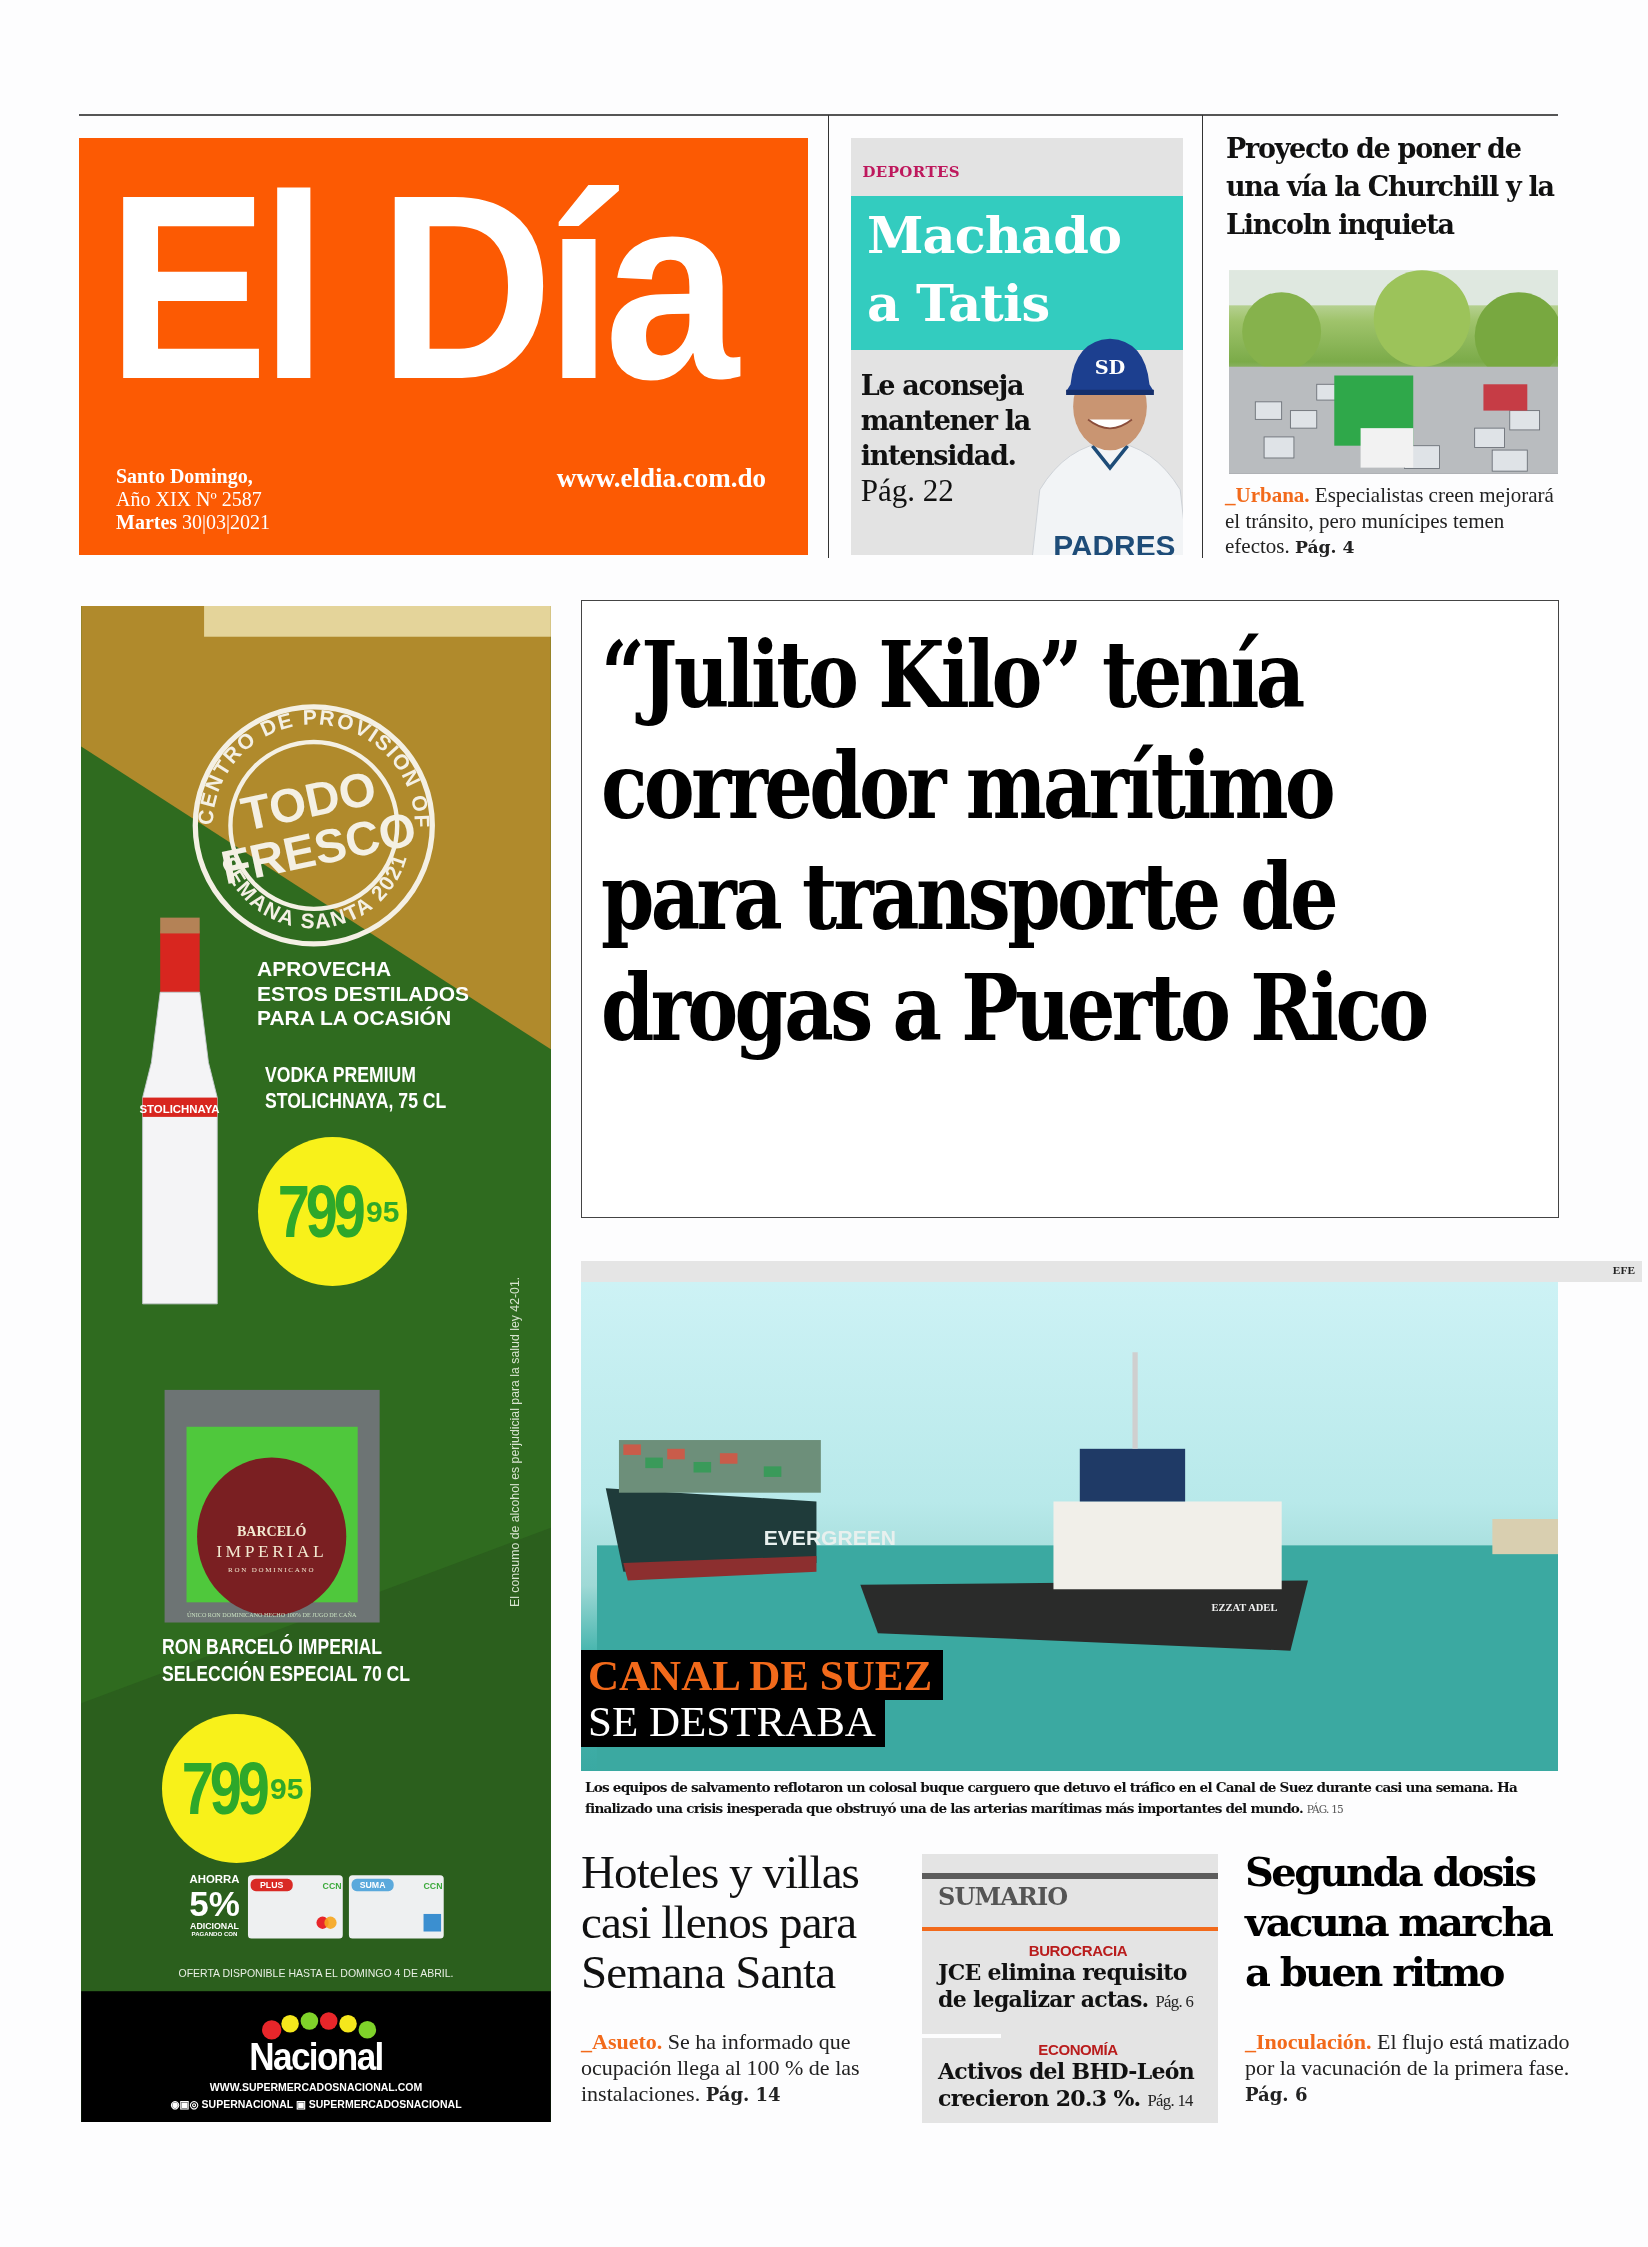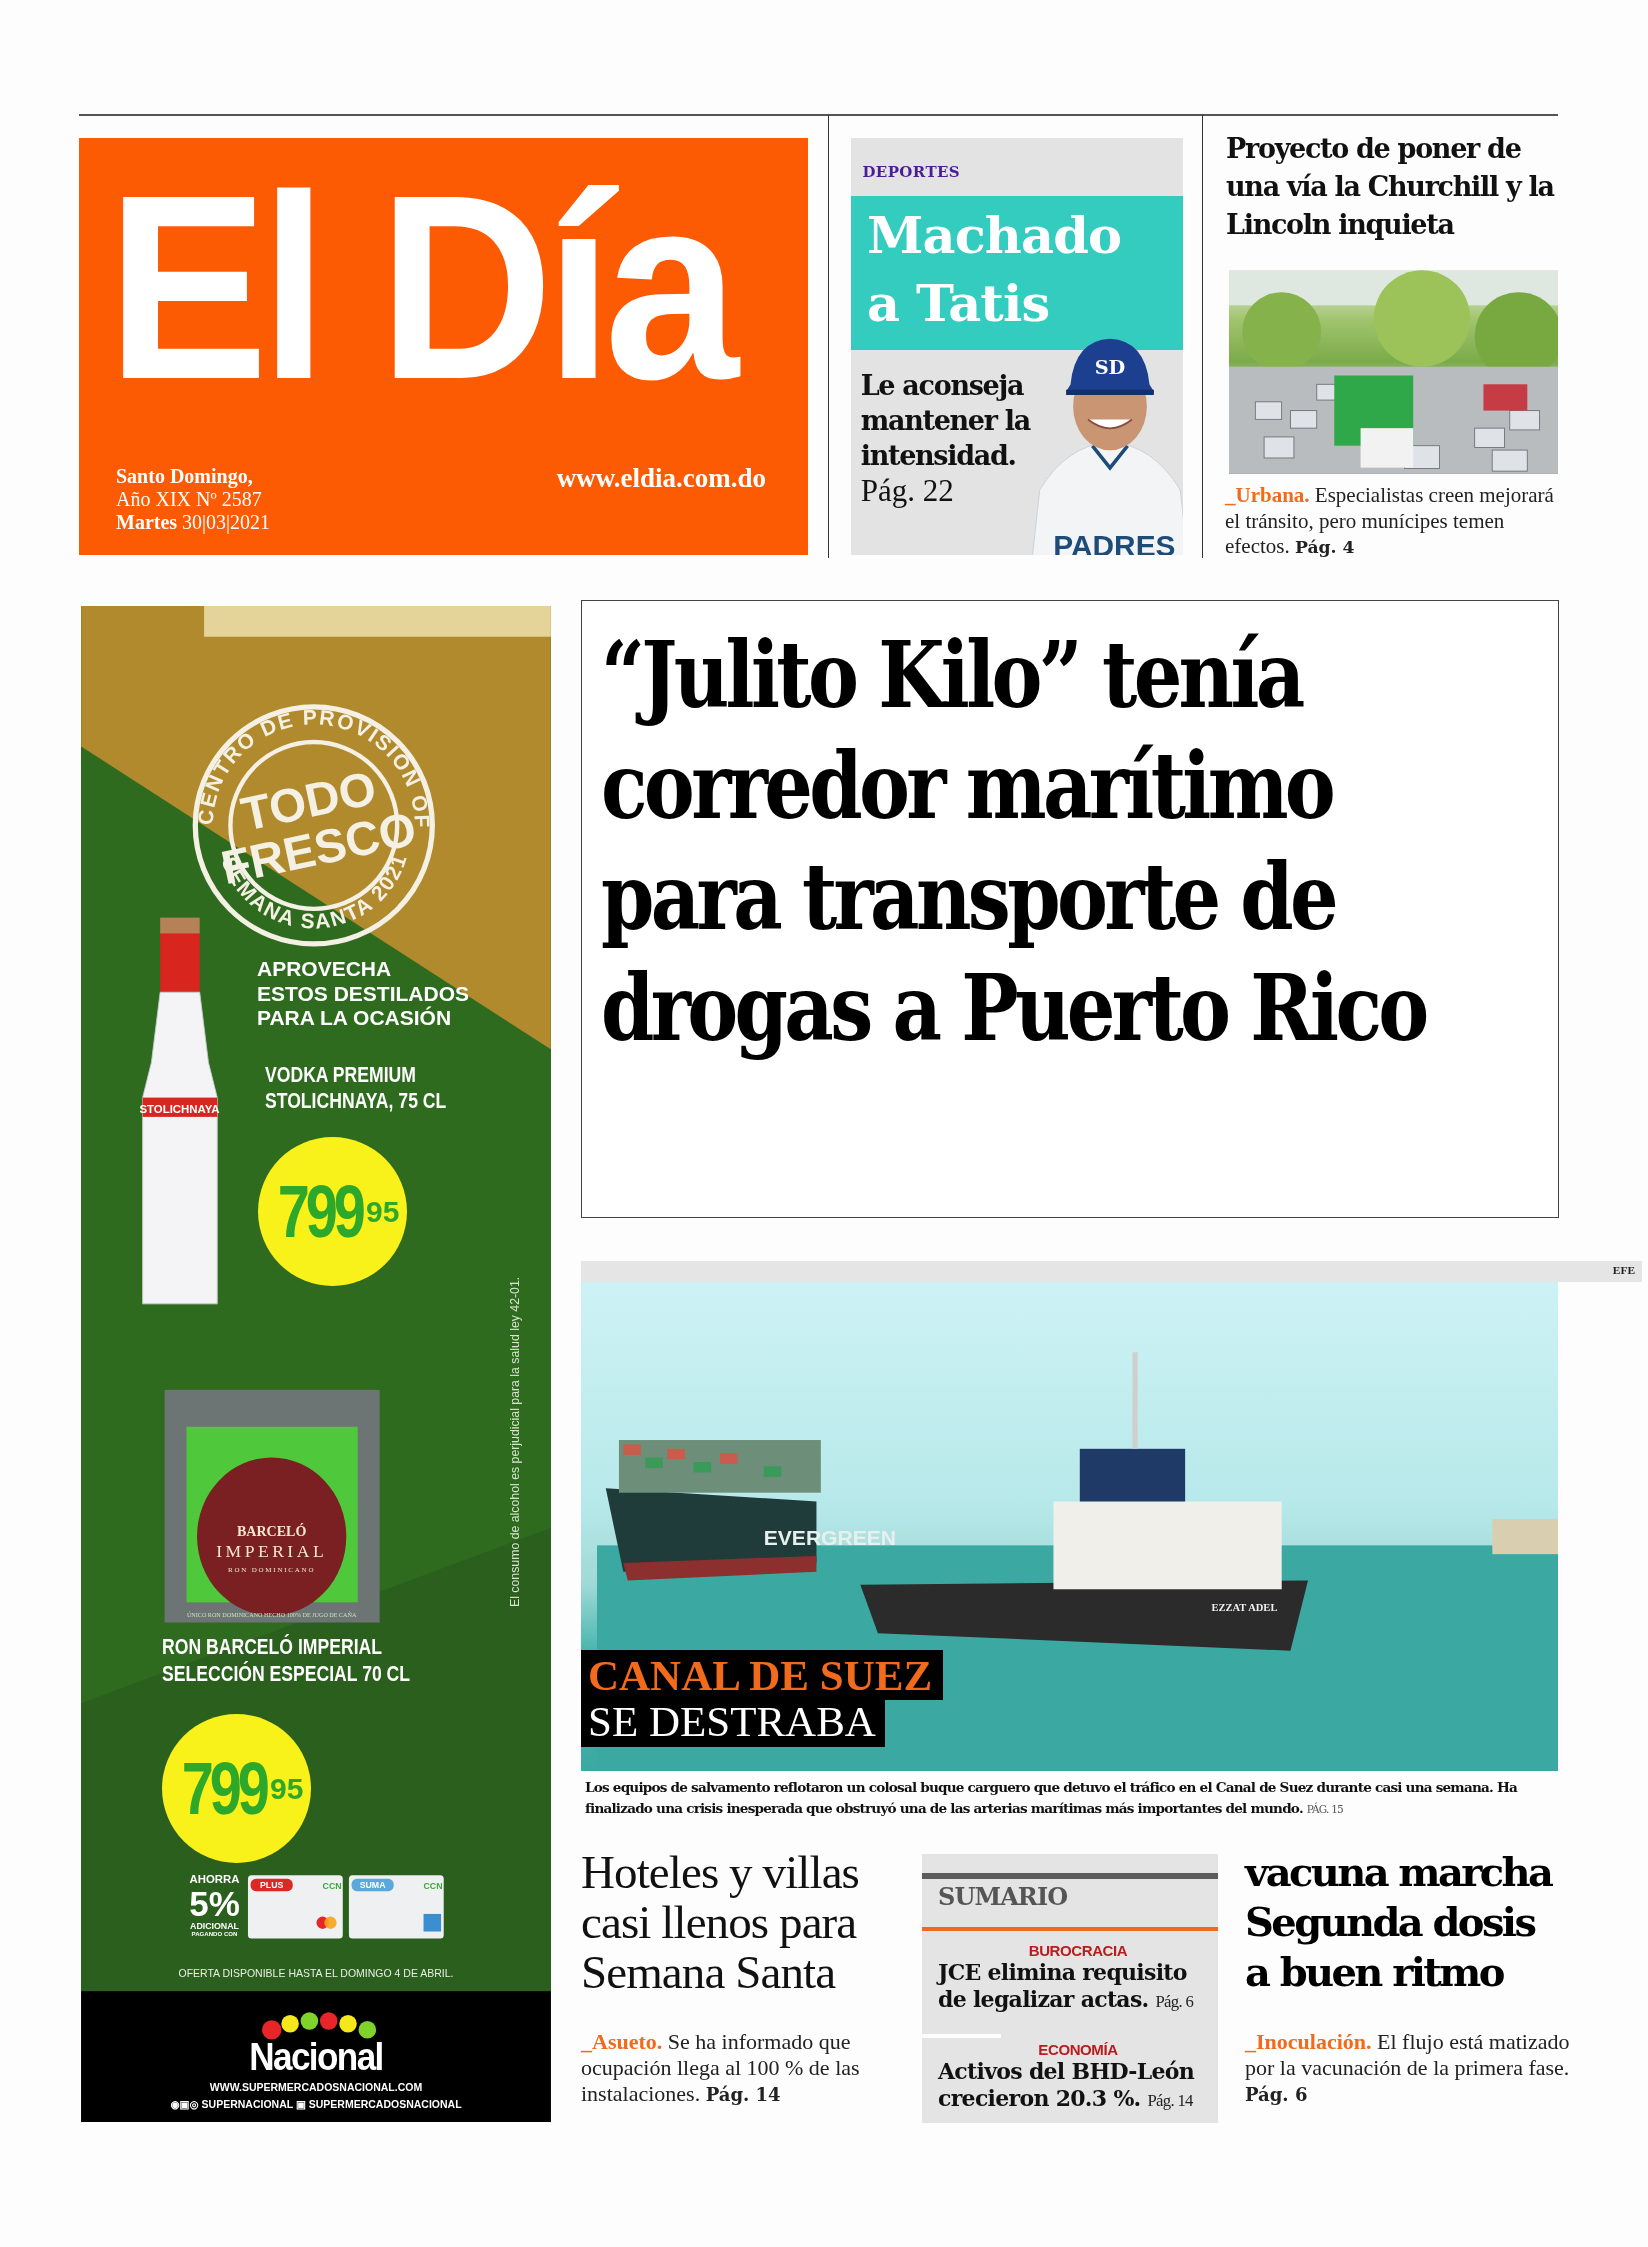--- a/index.html
+++ b/index.html
@@ -14,21 +14,21 @@
   
   .masthead { left: 79px; top: 138px; width: 729px; height: 417px; background: #fc5a03; color: #fff; }
   .logo { position: absolute; left: 28px; top: 17.6px; font-family: "Liberation Sans", sans-serif; font-weight: 700;
           font-size: 263px; letter-spacing: -8.8px; line-height: 1; transform: scaleX(0.92); transform-origin: left top; }
   .mh-left { position: absolute; left: 37px; top: 327px; font-family: "Liberation Serif", serif; font-size: 20px; line-height: 23px; }
   .mh-left b { font-weight: 700; margin-top: 14px; }
   .mh-url { position: absolute; right: 42px; top: 325px; font-family: "Liberation Serif", serif; font-weight: 700; font-size: 27px; }
 
   
   .sports { left: 851px; top: 138px; width: 332px; height: 417px; background: #e3e3e3; overflow: hidden; }
-  .sports-kicker { position: absolute; left: 11.4px; top: 24.6px; color: #4c1d95; font-family: "DejaVu Serif", serif; font-weight: 700; font-size: 15px; letter-spacing: 0.4px; }
+  .sports-kicker { position: absolute; left: 11.4px; top: 24.6px; color: #be185d; font-family: "DejaVu Serif", serif; font-weight: 700; font-size: 15px; letter-spacing: 0.4px; }
   .sports-band { position: absolute; left: 0; top: 58px; width: 332px; height: 154px; background: #33ccbf; }
   .sports-title { position: absolute; left: 16px; top: 63px; color: #fff; font-family: "DejaVu Serif", serif; font-weight: 700; font-size: 51px; line-height: 68px; letter-spacing: -0.9px; }
   .sports-sub { position: absolute; left: 9.7px; top: 230px; font-family: "DejaVu Serif", serif; font-weight: 700; font-size: 27px; line-height: 35px; letter-spacing: -1.3px; }
   .sports-page { position: absolute; left: 9.7px; top: 335px; font-family: "Liberation Serif", serif; font-size: 31px; }
   .player { position: absolute; left: 180px; top: 176px; width: 158px; height: 255px; }
 
   
   .proj-title { left: 1226px; top: 130px; width: 334px; font-family: "DejaVu Serif", serif; font-weight: 700; font-size: 27px; line-height: 38px; letter-spacing: -1.3px; }
   .proj-photo { left: 1229px; top: 270px; width: 329px; height: 204px; overflow: hidden; background: linear-gradient(#e8efe5 0%, #9fc36b 25%, #7bab49 45%, #c8ccc8 60%, #8b8f94 100%); }
   .proj-cap { left: 1225px; top: 483px; width: 334px; font-family: "Liberation Serif", serif; font-size: 21px; line-height: 25.5px; color: #222; }
@@ -303,22 +303,22 @@
   </div>
   <div style="position:absolute; left:0; top:180px; width:79px; height:4.4px; background:#fdfdfe;"></div>
   <div class="sum-item" style="top:187px;">
     <div class="sum-kick">ECONOMÍA</div>
     <div class="sum-head"><span>Activos del BHD-León crecieron 20.3 %.</span> <span class="sum-pg">Pág. 14</span></div>
   </div>
 </div>
 
 <div class="abs" style="left:1245px; top:1847px; width:325px;">
   <div class="story-title-bold">
+    <div>Segunda dosis</div>
     <div>vacuna marcha</div>
-    <div>Segunda dosis</div>
     <div>a buen ritmo</div>
   </div>
   <div class="story-cap" style="margin-top:32px;">
     <span class="kick">Inoculación.</span>
     <span>El flujo está matizado por la vacunación de la primera fase.</span>
     <span class="pg">Pág. 6</span>
   </div>
 </div>
 
 

